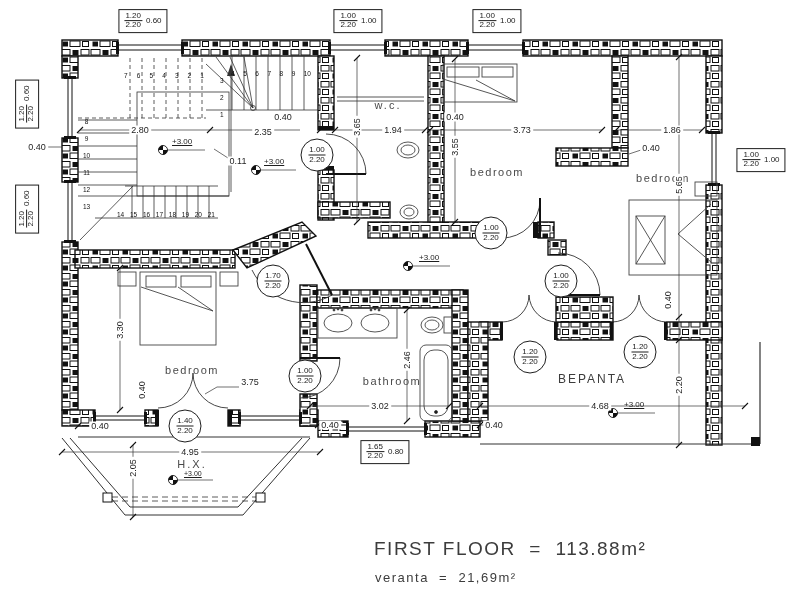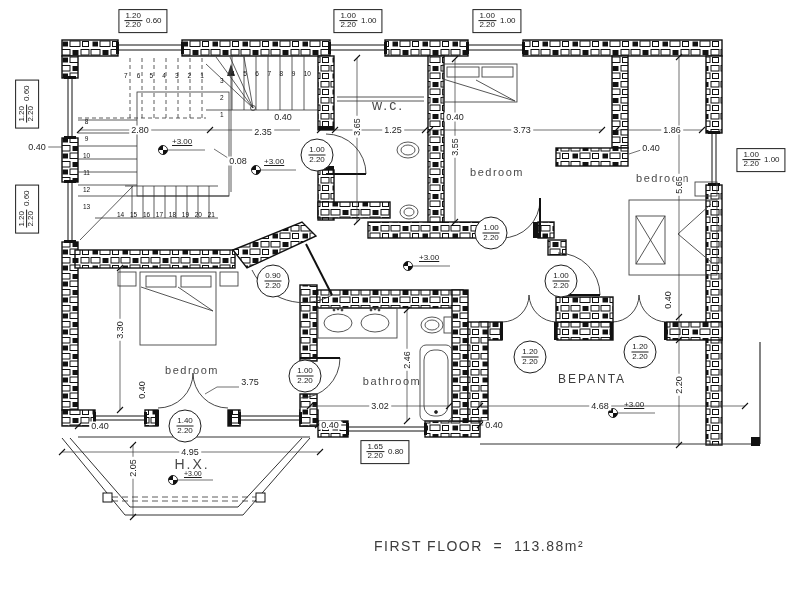--- a/index.html
+++ b/index.html
@@ -1,38 +1,38 @@
 <!DOCTYPE html>
 <html><head>
 <meta charset="utf-8">
 <style>
   html,body{margin:0;padding:0;background:#fff;}
   .canvas{position:relative;width:800px;height:597px;background:#fff;overflow:hidden;
           font-family:"Liberation Sans", sans-serif;color:#222;}
   .canvas svg{position:absolute;left:0;top:0;}
   .lbl{position:absolute;transform:translate(-50%,-50%);white-space:pre;}
   .room{font-size:11px;color:#4a4a4a;letter-spacing:1.5px;}
-  .room.small{font-size:14px;letter-spacing:2px;}
+  .room.small{font-size:11px;letter-spacing:2px;}
   .room.big{font-size:12px;color:#3c3c3c;letter-spacing:2px;}
   .dim{font-size:9px;color:#1e1e1e;background:#fff;padding:0 2px;line-height:1;}
   .dim.v{transform:translate(-50%,-50%) rotate(-90deg);}
   .lvl{position:absolute;font-size:8px;color:#1e1e1e;line-height:1;text-decoration:underline;}
   .lvl.tiny{font-size:7px;}
   .wtag{position:absolute;transform:translate(-50%,-50%);border:1px solid #1e1e1e;background:#fff;
         display:flex;align-items:center;gap:4px;padding:2px 5px;font-size:8px;line-height:1.05;}
   .wtag.rot{transform:translate(-50%,-50%) rotate(-90deg);}
   .frac{display:flex;flex-direction:column;align-items:center;}
   .frac .num{border-bottom:1px solid #1e1e1e;padding:0 1px;}
   .dtag{position:absolute;transform:translate(-50%,-50%);width:31px;height:31px;border:1px solid #1e1e1e;
         border-radius:50%;background:#fff;display:flex;flex-direction:column;align-items:center;
         justify-content:center;font-size:8px;line-height:1.1;}
   .nums{position:absolute;display:flex;justify-content:space-between;font-size:6.5px;color:#111;line-height:1;}
   .nums.col{flex-direction:column;align-items:center;}
   .legend{position:absolute;color:#3c3c3c;letter-spacing:1.5px;white-space:pre;}
-  .legend.l1{left:374px;top:538px;font-size:14px;}
+  .legend.l1{left:374px;top:538px;font-size:19px;}
   .legend.l2{left:375px;top:570px;font-size:13px;}
 </style>
 </head>
 <body>
 
 <div class="canvas">
 
 <svg width="800" height="597" viewBox="0 0 800 597">
   <defs>
     <pattern id="stone" width="30" height="16" patternUnits="userSpaceOnUse">
@@ -350,21 +350,21 @@
       </span>
     </div>
   <div class="dtag" style="left:561px;top:281px">
     <span class="frac">
         <span class="num">1.00</span>
         <span>2.20</span>
       </span>
     </div>
   <div class="dtag" style="left:273px;top:281px">
     <span class="frac">
-        <span class="num">0.90</span>
+        <span class="num">1.70</span>
         <span>2.20</span>
       </span>
     </div>
   <div class="dtag" style="left:305px;top:376px">
     <span class="frac">
         <span class="num">1.00</span>
         <span>2.20</span>
       </span>
     </div>
   <div class="dtag" style="left:530px;top:357px">
@@ -381,28 +381,28 @@
     </div>
   <div class="dtag" style="left:185px;top:426px">
     <span class="frac">
         <span class="num">1.40</span>
         <span>2.20</span>
       </span>
     </div>
 
   <div class="lbl dim" style="left:140px;top:130px">2.80</div>
   <div class="lbl dim" style="left:263px;top:132px">2.35</div>
-  <div class="lbl dim" style="left:393px;top:130px">1.25</div>
+  <div class="lbl dim" style="left:393px;top:130px">1.94</div>
   <div class="lbl dim" style="left:522px;top:130px">3.73</div>
   <div class="lbl dim" style="left:672px;top:130px">1.86</div>
   <div class="lbl dim" style="left:37px;top:147px">0.40</div>
   <div class="lbl dim" style="left:283px;top:117px">0.40</div>
   <div class="lbl dim" style="left:455px;top:117px">0.40</div>
   <div class="lbl dim" style="left:651px;top:148px">0.40</div>
-  <div class="lbl dim" style="left:238px;top:161px">0.08</div>
+  <div class="lbl dim" style="left:238px;top:161px">0.11</div>
   <div class="lbl dim v" style="left:357px;top:127px">3.65</div>
   <div class="lbl dim v" style="left:455px;top:147px">3.55</div>
   <div class="lbl dim v" style="left:679px;top:185px">5.65</div>
   <div class="lbl dim v" style="left:120px;top:330px">3.30</div>
   <div class="lbl dim v" style="left:407px;top:360px">2.46</div>
   <div class="lbl dim" style="left:380px;top:406px">3.02</div>
   <div class="lbl dim" style="left:250px;top:382px">3.75</div>
   <div class="lbl dim" style="left:600px;top:406px">4.68</div>
   <div class="lbl dim" style="left:190px;top:452px">4.95</div>
   <div class="lbl dim v" style="left:133px;top:468px">2.05</div>
@@ -455,13 +455,14 @@
       <span>15</span>
       <span>16</span>
       <span>17</span>
       <span>18</span>
       <span>19</span>
       <span>20</span>
       <span>21</span>
     </div>
 
   <div class="legend l1">FIRST FLOOR  =  113.88m²</div>
+  <div class="legend l2">veranta  =  21,69m²</div>
 </div>
 
 </body></html>

